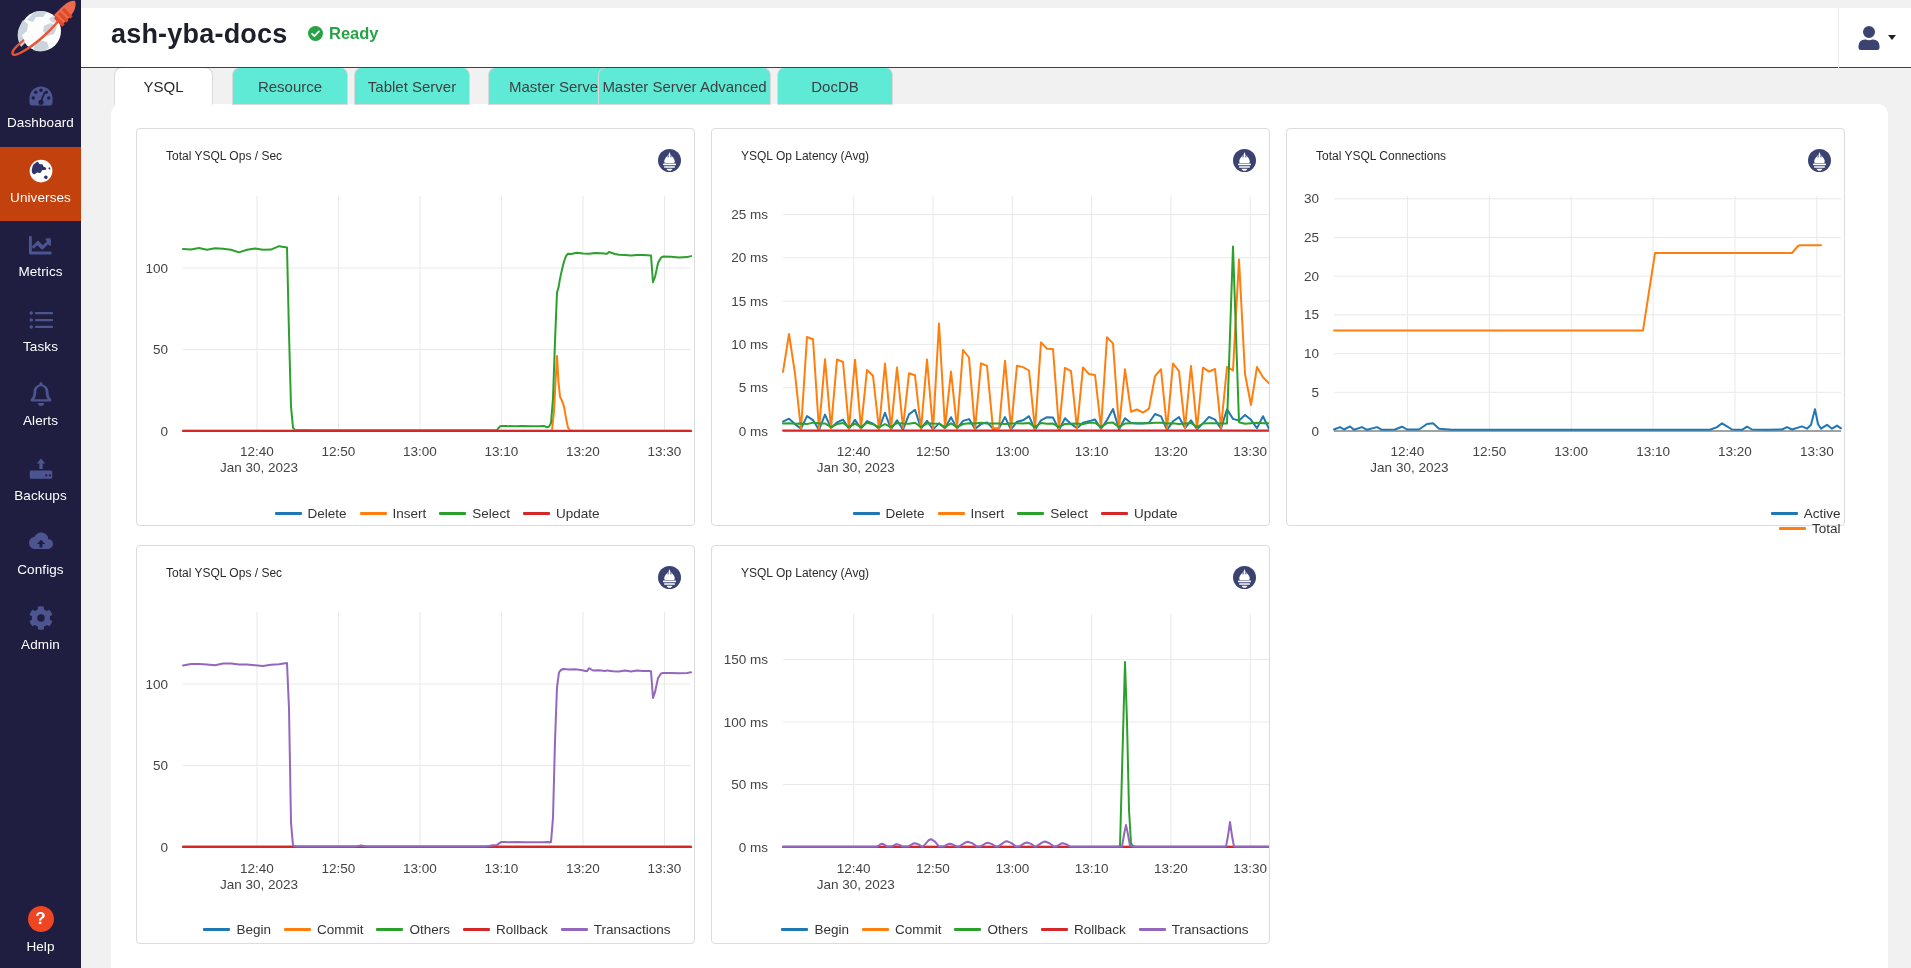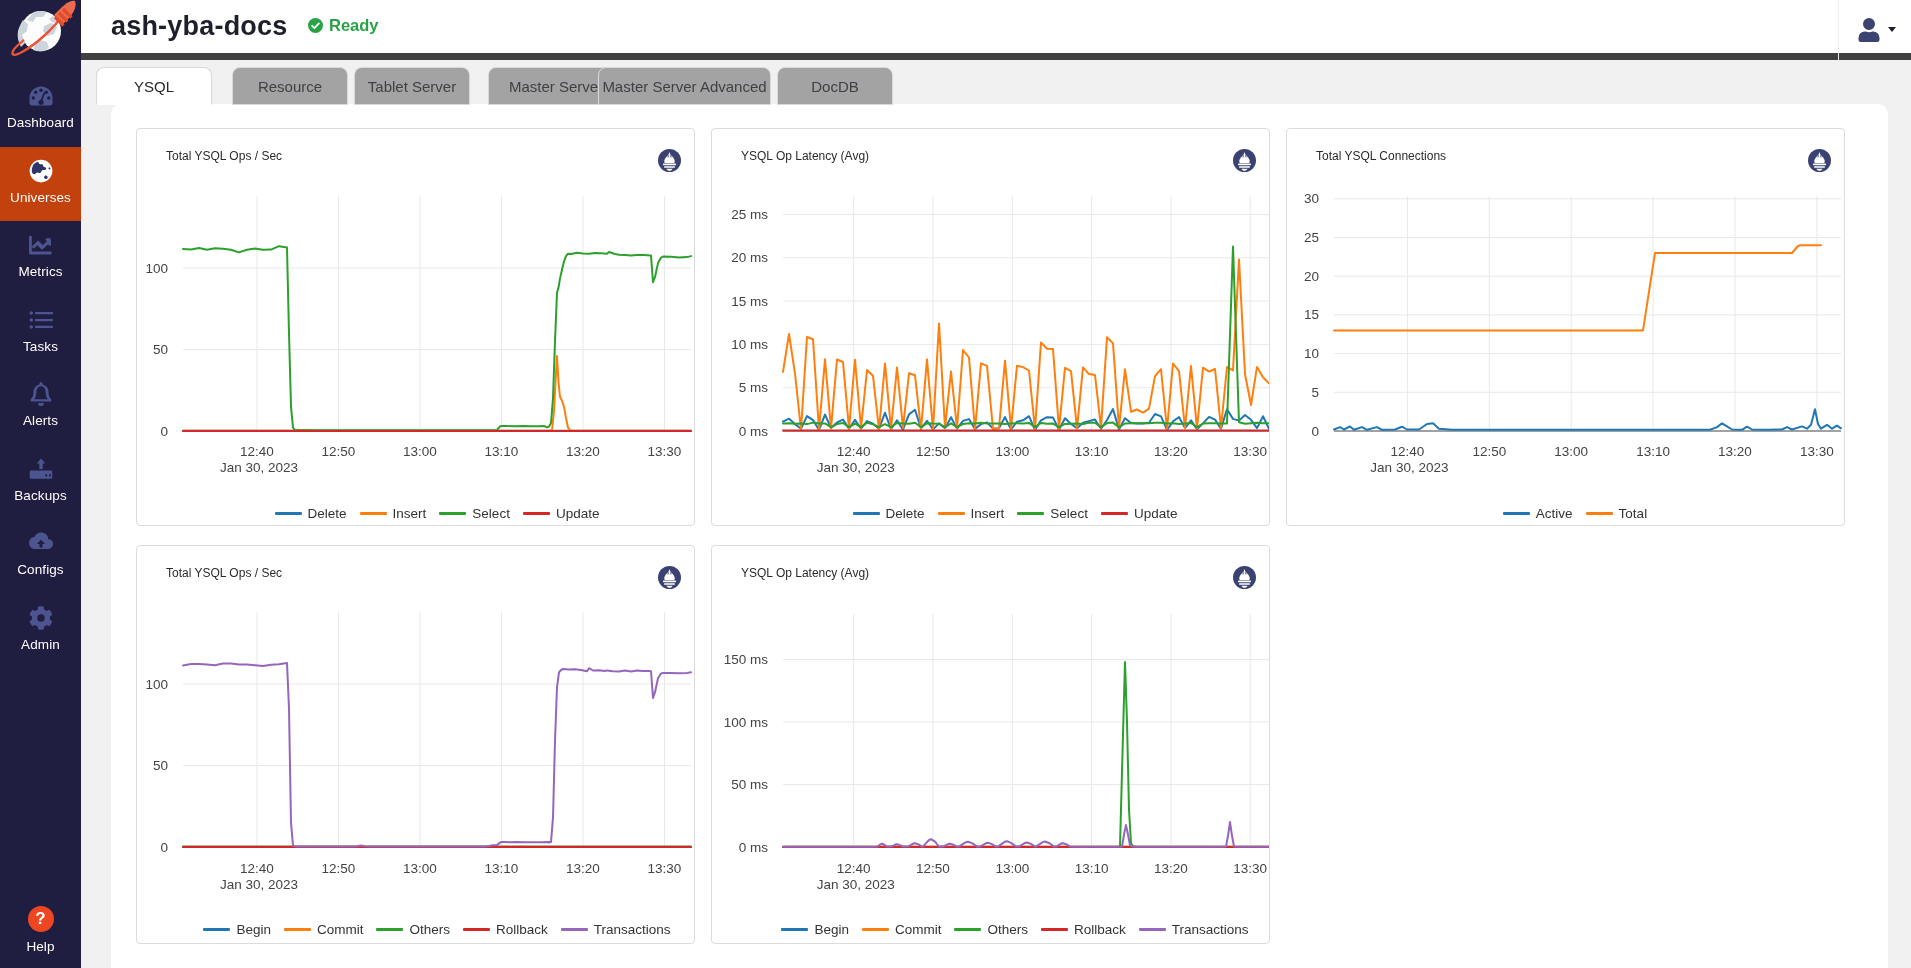--- a/index.html
+++ b/index.html
@@ -7,29 +7,29 @@
 .sidebar{position:absolute;left:0;top:0;width:81px;height:968px;background:#1f1d40;z-index:5}
 .logo{position:absolute;left:5px;top:0}
 .navwrap{position:absolute;top:72px;left:0;width:81px}
 .nav{width:81px;height:74.5px;display:flex;flex-direction:column;align-items:center;justify-content:center;padding-bottom:5px}
 .nav.active{background:#c2410c}
 .nicon{height:26px;display:flex;align-items:center;justify-content:center}
 .nlab{margin-top:6px;font-size:13.5px;color:#fff;font-weight:400;letter-spacing:.1px}
 .help{position:absolute;left:0;bottom:14px;width:81px;display:flex;flex-direction:column;align-items:center}
 .helpc{width:26px;height:26px;border-radius:50%;background:#ee4523;color:#fff;font-weight:bold;font-size:17px;display:flex;align-items:center;justify-content:center}
 .help .nlab{margin-top:7px}
-.header{position:absolute;left:81px;top:0;width:1830px;height:60px;background:#fff;border-bottom:7px solid #404040;z-index:4}
+.header{position:absolute;left:81px;top:8px;width:1830px;height:60px;background:#fff;border-bottom:1px solid #404040;z-index:4}
 .uname{position:absolute;left:30px;top:11px;font-size:27px;font-weight:bold;color:#1d1f2b;letter-spacing:.2px}
 .ready{position:absolute;left:227px;top:16px;display:flex;align-items:center;color:#27a346;font-size:16.5px;font-weight:bold}
 .ready svg{margin-right:6px}
 .usep{position:absolute;left:1757px;top:0;width:1px;height:60px;background:#ececec}
 .usr{position:absolute;left:1776px;top:18px}
 .caret{position:absolute;left:1807px;top:27px;width:0;height:0;border-left:4.5px solid transparent;border-right:4.5px solid transparent;border-top:5.5px solid #1c2031}
 .card{position:absolute;left:111px;top:104px;width:1777px;height:880px;background:#fff;border-radius:10px;z-index:1}
-.tab{position:absolute;top:67px;height:38px;background:#a3a3a3;border:1px solid #d9d9d9;border-radius:8px 8px 0 0;display:flex;align-items:center;justify-content:center;font-size:15px;color:#3f3f46;z-index:2}
+.tab{position:absolute;top:67px;height:38px;background:#5eead4;border:1px solid #d9d9d9;border-radius:8px 8px 0 0;display:flex;align-items:center;justify-content:center;font-size:15px;color:#3f3f46;z-index:2}
 .tab.active{background:#fff;border-bottom:1px solid #fff;color:#27272a;z-index:3}
 .panel{position:absolute;background:#fff;border:1px solid #dcdcdc;border-radius:4px;z-index:2}
 .ptitle{position:absolute;left:29px;top:20px;font-size:12px;line-height:1.2;color:#2b2b2b}
 .prom{position:absolute;left:521px;top:20px;width:23px;height:23px}
 .legend{position:absolute;width:520px;display:flex;justify-content:center;align-items:flex-end}
 .li{display:flex;align-items:center;font-size:13.5px;color:#333;margin:0 6.5px;white-space:nowrap}
 .ls{display:inline-block;width:27px;height:3px;border-radius:1px;margin-right:6px}
 </style></head>
 <body>
 <div class="header">
@@ -149,21 +149,21 @@
         </div>
         <div class="nlab">Admin</div>
       </div>
     </div>
   <div class="help">
       <div class="helpc">?</div>
       <div class="nlab">Help</div>
     </div>
 </div>
 <div class="card"></div>
-<div class="tab active" style="left:96px;width:116px">YSQL</div>
+<div class="tab active" style="left:114px;width:99px">YSQL</div>
 <div class="tab" style="left:232px;width:116px">Resource</div>
 <div class="tab" style="left:354px;width:116px">Tablet Server</div>
 <div class="tab" style="left:488px;width:136px">Master Server</div>
 <div class="tab" style="left:598px;width:173px">Master Server Advanced</div>
 <div class="tab" style="left:777px;width:116px">DocDB</div>
 <div class="panel" style="left:136px;top:128px;width:559px;height:398px">
 <svg width="557" height="396" viewBox="0 0 557 396" style="position:absolute;left:0;top:0">
       <line x1="120" y1="67" x2="120" y2="302" stroke="#e9e9e9" stroke-width="1"></line>
       <line x1="201.5" y1="67" x2="201.5" y2="302" stroke="#e9e9e9" stroke-width="1"></line>
       <line x1="283" y1="67" x2="283" y2="302" stroke="#e9e9e9" stroke-width="1"></line>
@@ -289,21 +289,21 @@
 <div class="ptitle">Total YSQL Connections</div>
 <div class="prom"><svg width="23" height="23" viewBox="0 0 24 24">
 <circle cx="12" cy="12" r="12" fill="#3a4272"></circle>
 <path fill="#fff" d="M12 3 C11.6 5 10.4 6.4 9.2 7.7 C7.8 9.2 6.6 10.7 6.5 12.6 C6.45 13.4 6.7 14.1 7.1 14.6 L16.9 14.6 C17.3 14.1 17.55 13.4 17.5 12.6 C17.4 10.7 16.2 9.2 14.8 7.7 C13.6 6.4 12.4 5 12 3 Z"></path>
 <path fill="#3a4272" d="M10.7 4.4 L11.15 8.6 L9.9 8.8 Z"></path>
 <path fill="#3a4272" d="M13.3 4.4 L12.85 8.6 L14.1 8.8 Z"></path>
 <rect x="5.2" y="15.2" width="13.6" height="1.7" rx=".5" fill="#fff"></rect>
 <rect x="6.3" y="17.9" width="11.4" height="1.6" rx=".5" fill="#fff"></rect>
 <path fill="#fff" d="M8.8 20.5h6.4c-.5 1.3-1.7 2.2-3.2 2.2s-2.7-.9-3.2-2.2z"></path>
 </svg></div>
-<div class="legend" style="left:28px;top:377px;">
+<div class="legend" style="left:40px;top:377px;flex-direction:column;">
       <span class="li"><span class="ls" style="background:#1f77b4"></span>Active</span>
       <span class="li"><span class="ls" style="background:#ff7f0e"></span>Total</span>
     </div>
 </div>
 <div class="panel" style="left:136px;top:545px;width:559px;height:399px">
 <svg width="557" height="396" viewBox="0 0 557 396" style="position:absolute;left:0;top:0">
       <line x1="120" y1="66" x2="120" y2="301" stroke="#e9e9e9" stroke-width="1"></line>
       <line x1="201.5" y1="66" x2="201.5" y2="301" stroke="#e9e9e9" stroke-width="1"></line>
       <line x1="283" y1="66" x2="283" y2="301" stroke="#e9e9e9" stroke-width="1"></line>
       <line x1="364.5" y1="66" x2="364.5" y2="301" stroke="#e9e9e9" stroke-width="1"></line>

